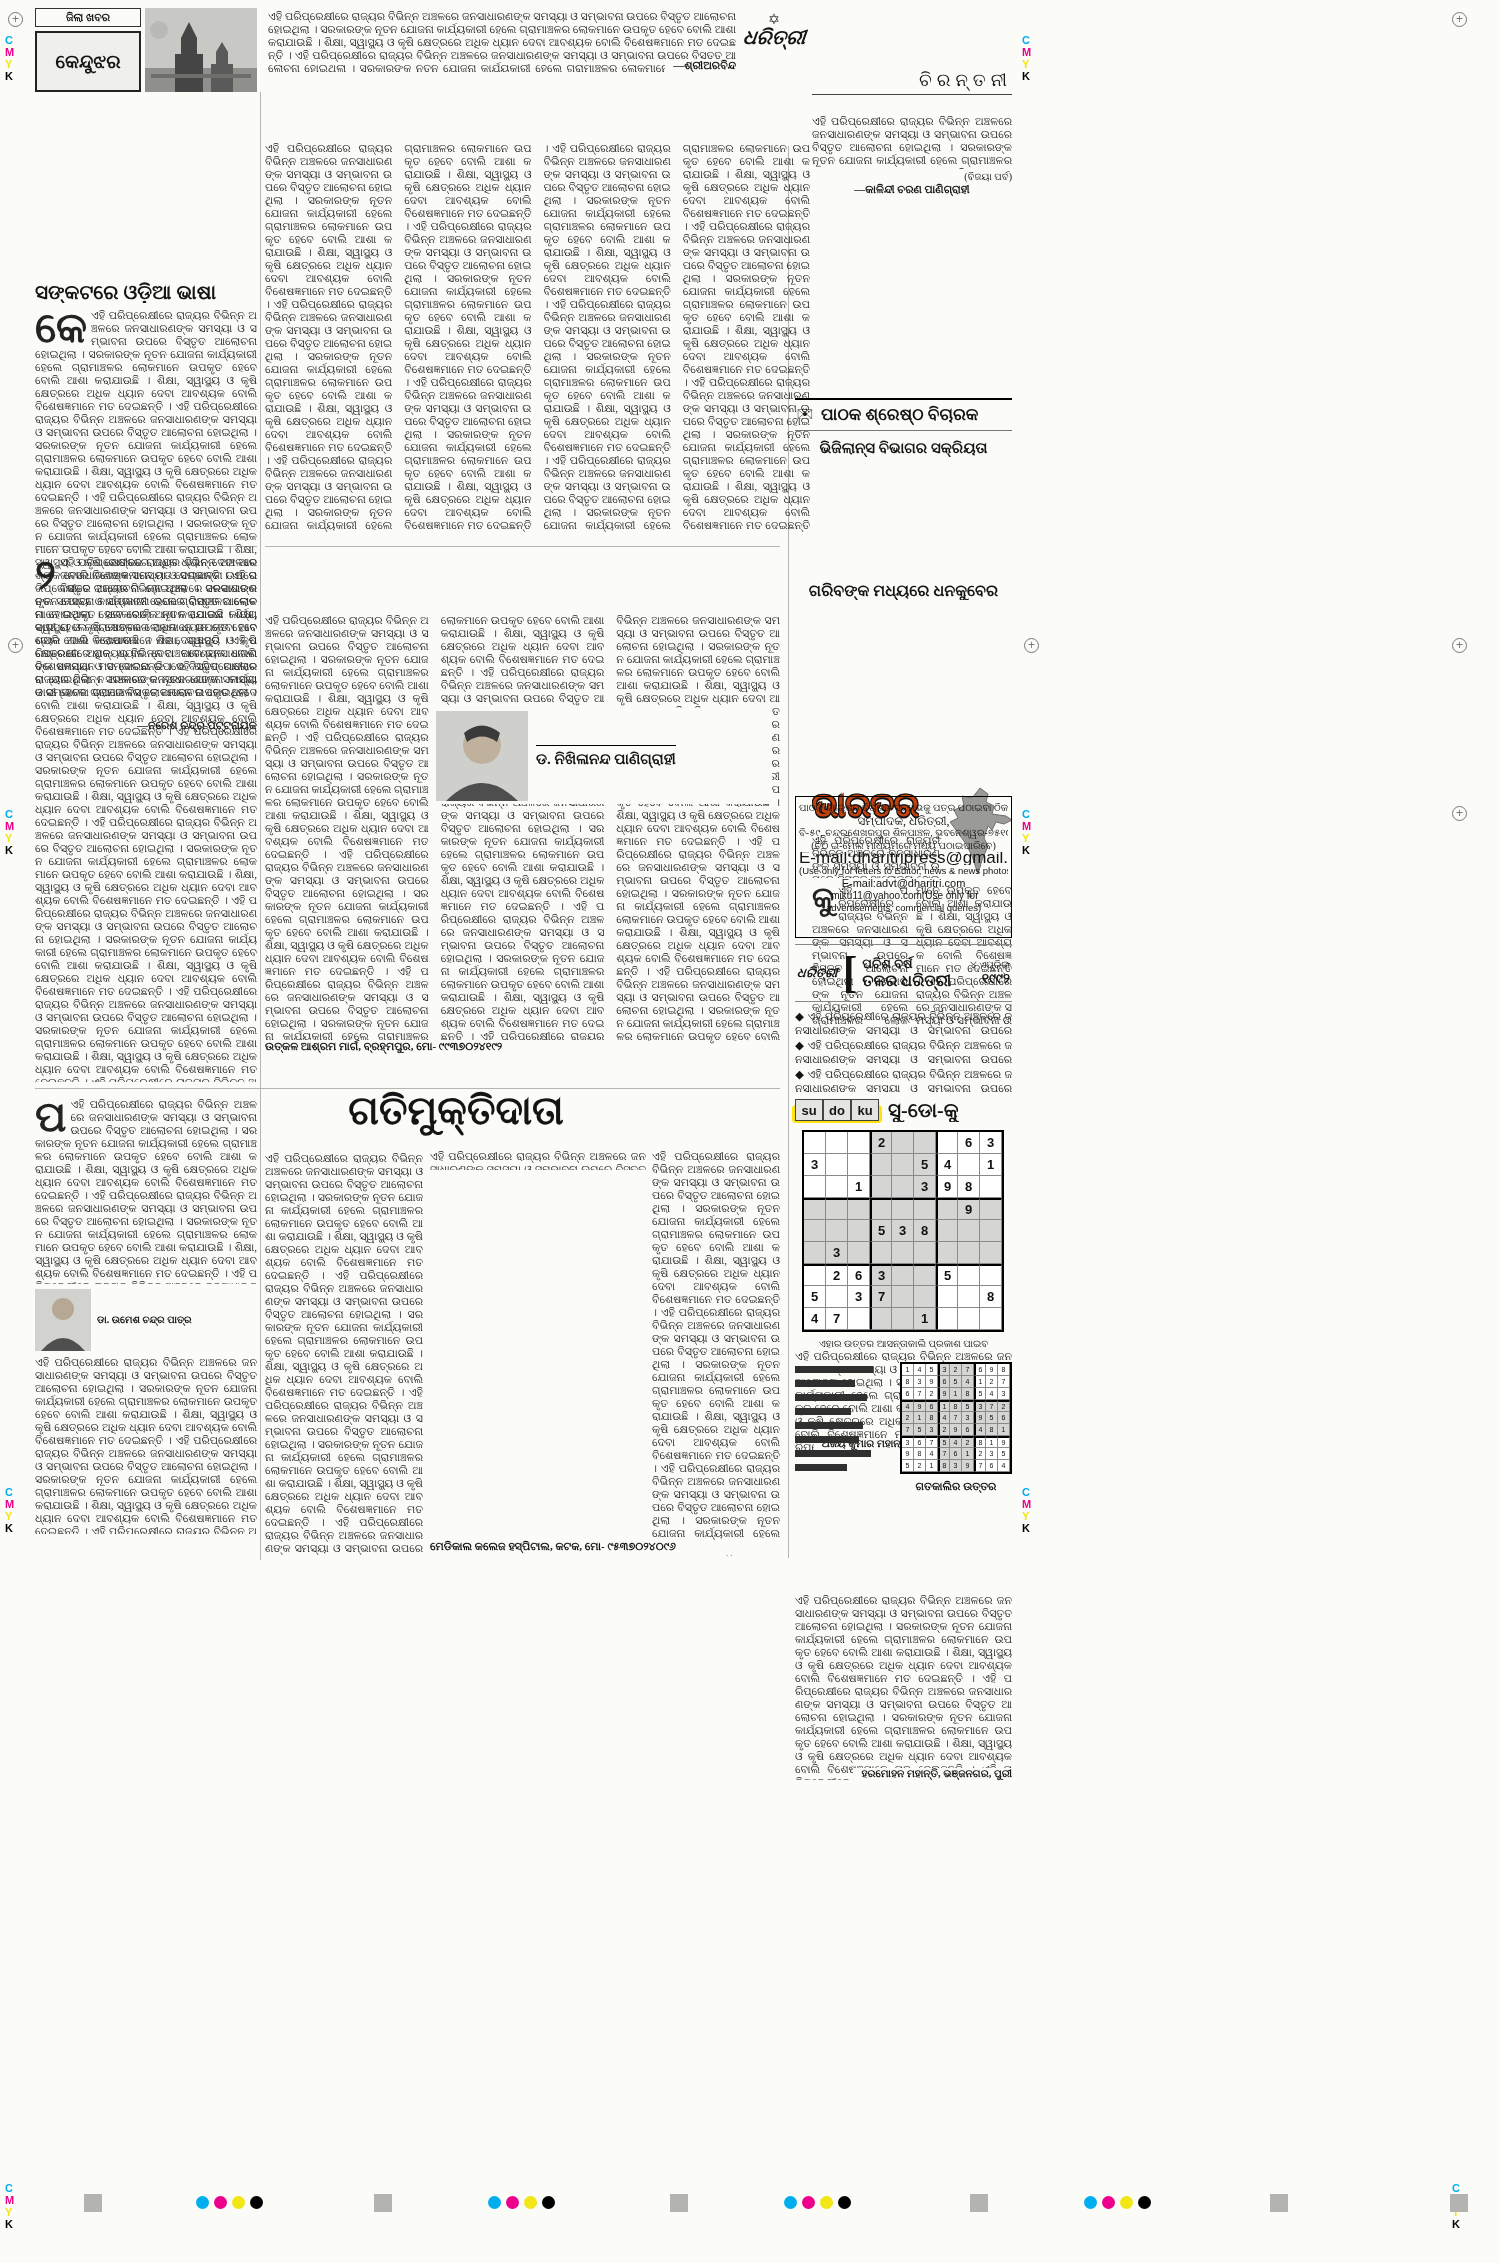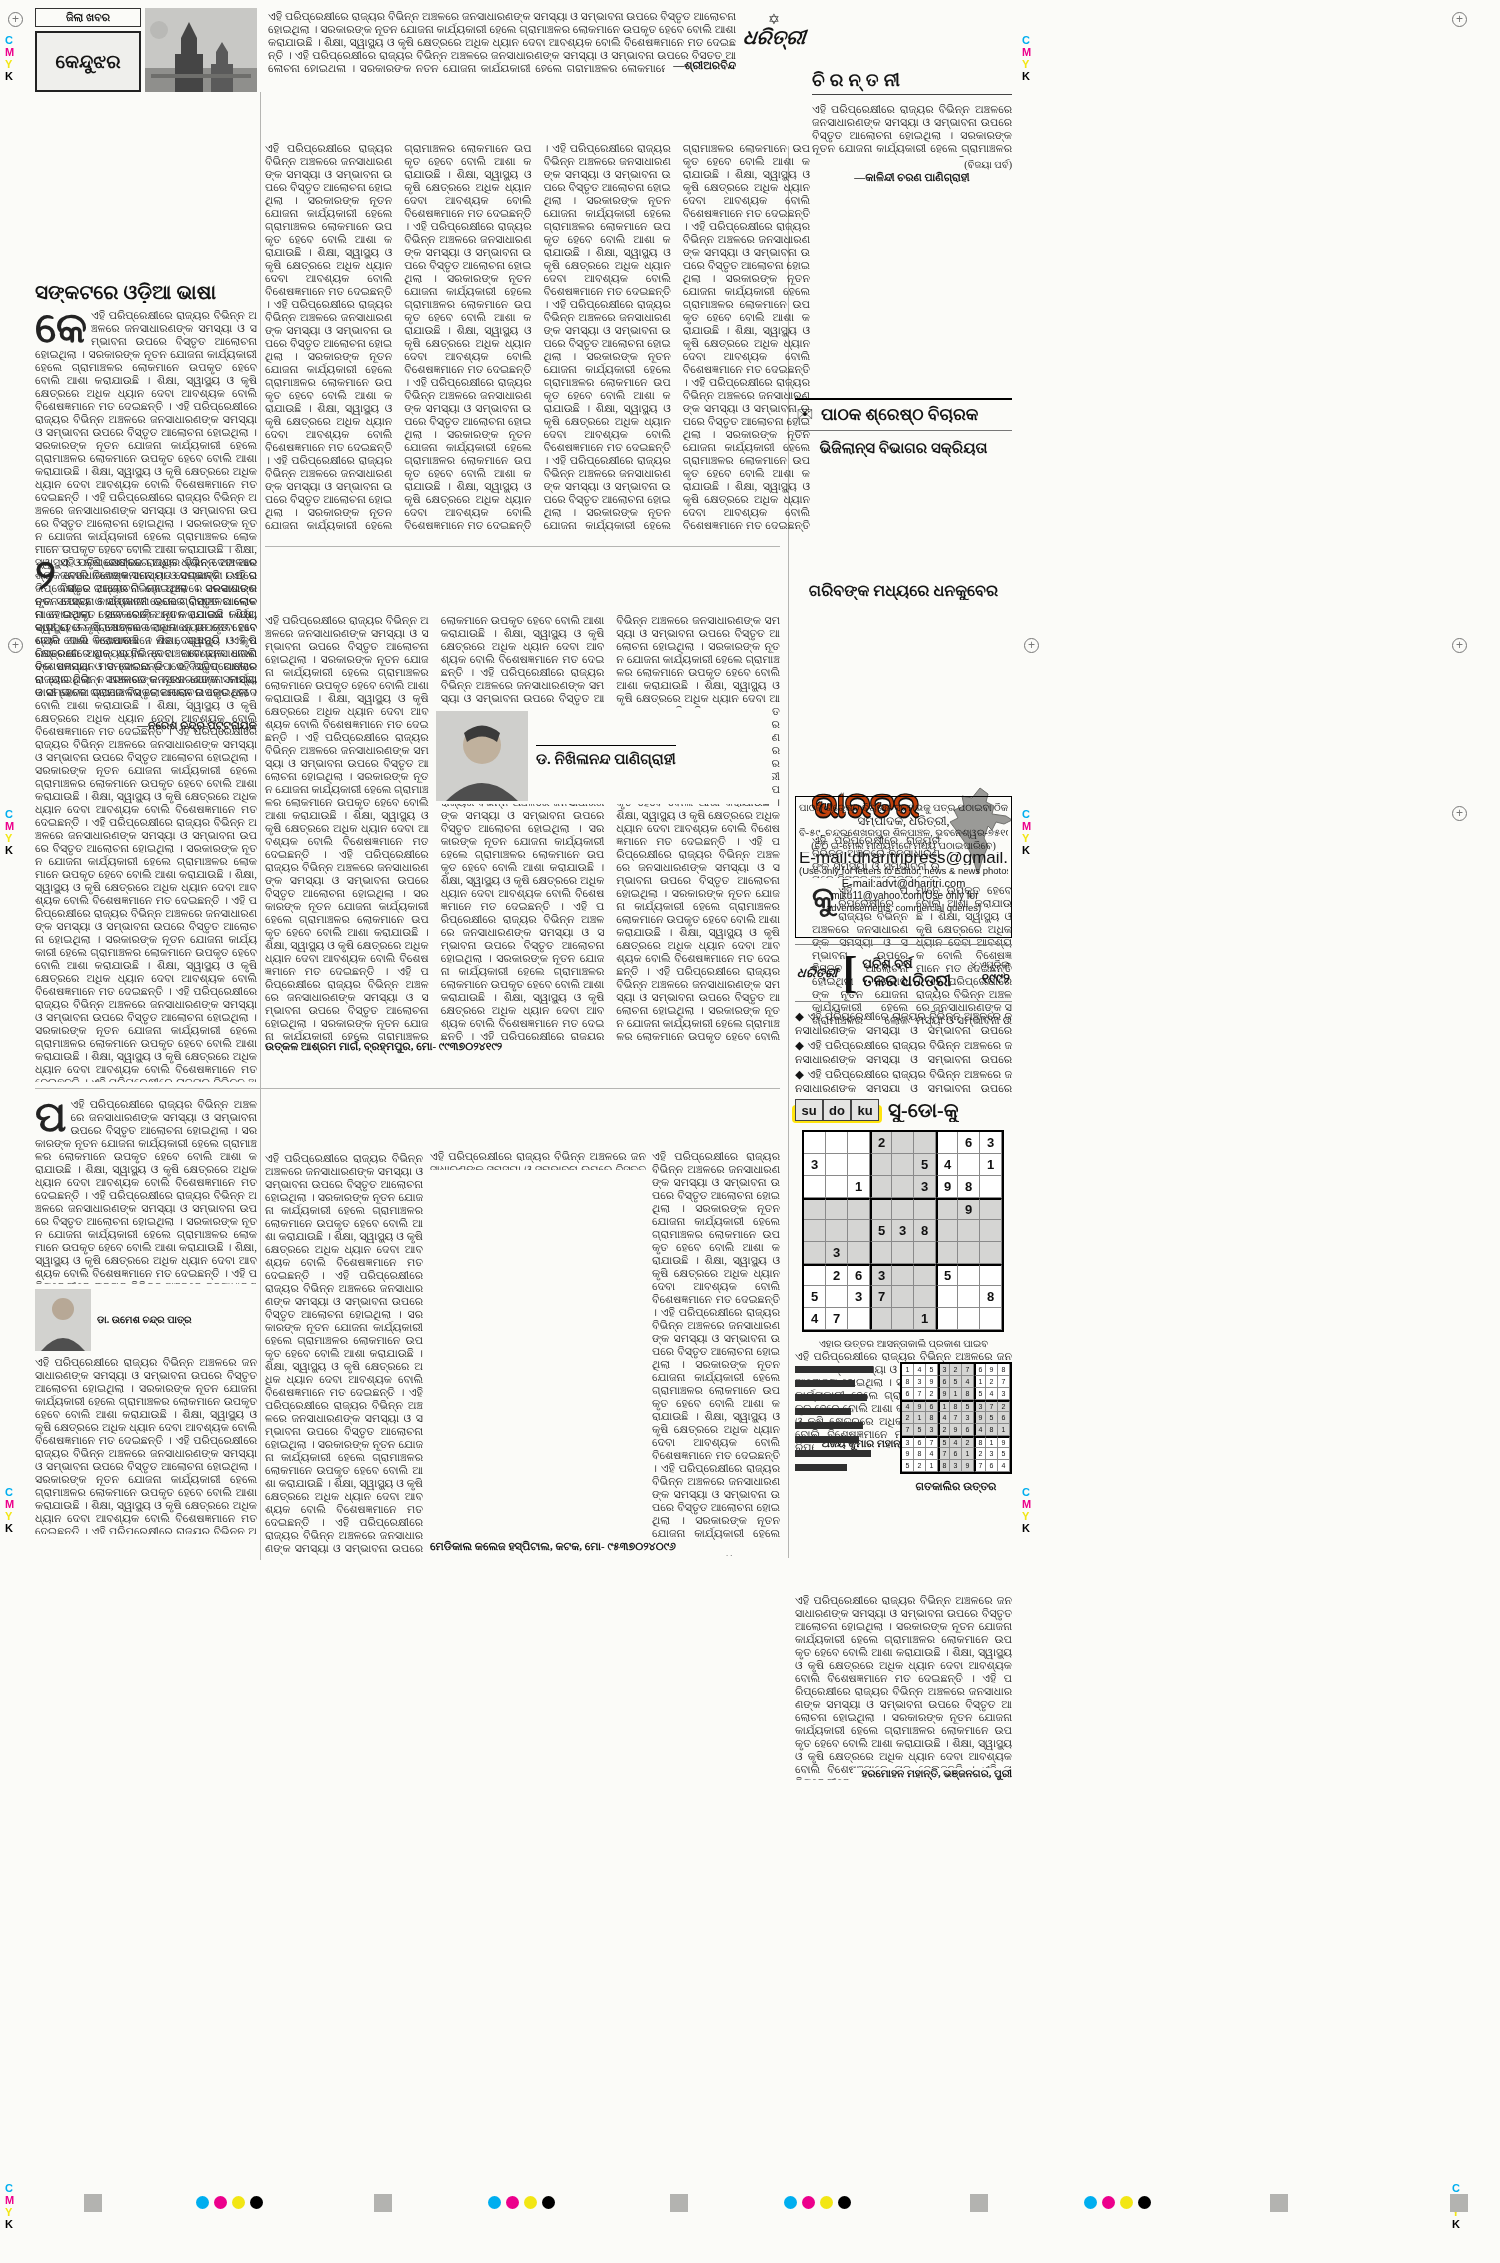--- a/index.html
+++ b/index.html
@@ -16,21 +16,21 @@
 .outline{color:#c2410c;text-shadow:-1px -1px 0 #111,1px -1px 0 #111,-1px 1px 0 #111,1px 1px 0 #111,0 2px 0 #111}
 
 .masthead{left:35px;top:8px;width:222px;height:84px;display:flex;gap:4px}
 .mast-left{width:106px;display:flex;flex-direction:column;gap:4px}
 .mast-tag{border:1px solid #333;font-weight:bold;font-size:11px;text-align:center;padding:2px 0}
 .mast-district{border:2px solid #222;flex:1;display:flex;align-items:center;justify-content:center;font-weight:bold;font-size:19px;background:#efefec;overflow:hidden}
 
 .logo{font-weight:bold;font-style:italic;font-size:20px;transform:skewX(-6deg);display:inline-block}
 .logo-star{font-size:15px;display:block;line-height:14px}
 
-.chir-title{font-weight:bold;font-size:18px;letter-spacing:5px;text-align:left;border-bottom:1px solid #444;padding-bottom:3px;margin-bottom:8px}
+.chir-title{font-weight:normal;font-size:18px;letter-spacing:5px;text-align:right;border-bottom:1px solid #444;padding-bottom:3px;margin-bottom:20px}
 
 .reader-head{border-top:2px solid #000;border-bottom:1px solid #777;display:flex;align-items:center;gap:8px;padding:3px 2px}
 .reader-head .ttl{font-weight:bold;font-size:17px;overflow:hidden;white-space:nowrap}
 .lt-title{font-weight:bold;font-size:15px;text-align:center;overflow:hidden;white-space:nowrap}
 
 .cbox{border:1px solid #000;padding:5px 3px;text-align:center}
 .cb{font-size:10px;line-height:12.5px;overflow:hidden;white-space:nowrap}
 .cb-b{font-weight:normal}
 .sans{font-family:"Liberation Sans",sans-serif}
 
@@ -459,20 +459,21 @@
             <div class="sd sm shade">9</div>
             <div class="sd sm bl">7</div>
             <div class="sd sm">6</div>
             <div class="sd sm">4</div>
           </div>
         <div class="center" style="font-weight:bold;font-size:11px;margin-top:6px;white-space:nowrap;overflow:hidden">ଗତକାଲିର ଉତ୍ତର</div>
       </div>
     </div>
   </div>
 
+  <div class="abs headline center" style="left:260px;top:1090px;width:392px;height:56px;font-size:40px">ଗତିମୁକ୍ତିଦାତା</div>
 
   <div class="abs" style="left:35px;top:1098px;width:222px;height:450px">
     <div class="body" style="height:186px">
       <span class="dropcap">ପ</span><span>ଏହି ପରିପ୍ରେକ୍ଷୀରେ ରାଜ୍ୟର ବିଭିନ୍ନ ଅଞ୍ଚଳରେ ଜନସାଧାରଣଙ୍କ ସମସ୍ୟା ଓ ସମ୍ଭାବନା ଉପରେ ବିସ୍ତୃତ ଆଲୋଚନା ହୋଇଥିଲା । ସରକାରଙ୍କ ନୂତନ ଯୋଜନା କାର୍ଯ୍ୟକାରୀ ହେଲେ ଗ୍ରାମାଞ୍ଚଳର ଲୋକମାନେ ଉପକୃତ ହେବେ ବୋଲି ଆଶା କରାଯାଉଛି । ଶିକ୍ଷା, ସ୍ୱାସ୍ଥ୍ୟ ଓ କୃଷି କ୍ଷେତ୍ରରେ ଅଧିକ ଧ୍ୟାନ ଦେବା ଆବଶ୍ୟକ ବୋଲି ବିଶେଷଜ୍ଞମାନେ ମତ ଦେଇଛନ୍ତି । ଏହି ପରିପ୍ରେକ୍ଷୀରେ ରାଜ୍ୟର ବିଭିନ୍ନ ଅଞ୍ଚଳରେ ଜନସାଧାରଣଙ୍କ ସମସ୍ୟା ଓ ସମ୍ଭାବନା ଉପରେ ବିସ୍ତୃତ ଆଲୋଚନା ହୋଇଥିଲା । ସରକାରଙ୍କ ନୂତନ ଯୋଜନା କାର୍ଯ୍ୟକାରୀ ହେଲେ ଗ୍ରାମାଞ୍ଚଳର ଲୋକମାନେ ଉପକୃତ ହେବେ ବୋଲି ଆଶା କରାଯାଉଛି । ଶିକ୍ଷା, ସ୍ୱାସ୍ଥ୍ୟ ଓ କୃଷି କ୍ଷେତ୍ରରେ ଅଧିକ ଧ୍ୟାନ ଦେବା ଆବଶ୍ୟକ ବୋଲି ବିଶେଷଜ୍ଞମାନେ ମତ ଦେଇଛନ୍ତି । ଏହି ପରିପ୍ରେକ୍ଷୀରେ ରାଜ୍ୟର ବିଭିନ୍ନ ଅଞ୍ଚଳରେ ଜନସାଧାରଣଙ୍କ ସମସ୍ୟା ଓ ସମ୍ଭାବନା ଉପରେ ବିସ୍ତୃତ ଆଲୋଚନା ହୋଇଥିଲା । ସରକାରଙ୍କ ନୂତନ ଯୋଜନା କାର୍ଯ୍ୟକାରୀ ହେଲେ ଗ୍ରାମାଞ୍ଚଳର ଲୋକମାନେ ଉପକୃତ ହେବେ ବୋଲି ଆଶା କରାଯାଉଛି । ଶିକ୍ଷା, ସ୍ୱାସ୍ଥ୍ୟ ଓ କୃଷି କ୍ଷେତ୍ରରେ ଅଧିକ ଧ୍ୟାନ ଦେବା ଆବଶ୍ୟକ ବୋଲି ବିଶେଷଜ୍ଞମାନେ ମତ ଦେଇଛନ୍ତି । ଏହି ପରିପ୍ରେକ୍ଷୀରେ ରାଜ୍ୟର ବିଭିନ୍ନ ଅଞ୍ଚଳରେ ଜନସାଧାରଣଙ୍କ ସମସ୍ୟା ଓ ସମ୍ଭାବନା ଉପରେ ବିସ୍ତୃତ ଆଲୋଚନା ହୋଇଥିଲା । ସରକାରଙ୍କ ନୂତନ ଯୋଜନା କାର୍ଯ୍ୟକାରୀ ହେଲେ ଗ୍ରାମାଞ୍ଚଳର ଲୋକମାନେ ଉପକୃତ ହେବେ ବୋଲି ଆଶା କରାଯାଉଛି । ଶିକ୍ଷା, ସ୍ୱାସ୍ଥ୍ୟ ଓ କୃଷି କ୍ଷେତ୍ରରେ ଅଧିକ ଧ୍ୟାନ ଦେବା ଆବଶ୍ୟକ ବୋଲି ବିଶେଷଜ୍ଞମାନେ ମତ ଦେଇଛନ୍ତି । ଏହି ପରିପ୍ରେକ୍ଷୀରେ ରାଜ୍ୟର ବିଭିନ୍ନ ଅଞ୍ଚଳରେ ଜନସାଧାରଣଙ୍କ ସମସ୍ୟା ଓ ସମ୍ଭାବନା ଉପରେ ବିସ୍ତୃତ ଆଲୋଚନା ହୋଇଥିଲା । ସରକାରଙ୍କ ନୂତନ ଯୋଜନା କାର୍ଯ୍ୟକାରୀ ହେଲେ ଗ୍ରାମାଞ୍ଚଳର ଲୋକମାନେ ଉପକୃତ ହେବେ ବୋଲି ଆଶା କରାଯାଉଛି । ଶିକ୍ଷା, ସ୍ୱାସ୍ଥ୍ୟ ଓ କୃଷି କ୍ଷେତ୍ରରେ ଅଧିକ ଧ୍ୟାନ ଦେବା ଆବଶ୍ୟକ ବୋଲି ବିଶେଷଜ୍ଞମାନେ ମତ ଦେଇଛନ୍ତି । ଏହି ପରିପ୍ରେକ୍ଷୀରେ ରାଜ୍ୟର ବିଭିନ୍ନ ଅଞ୍ଚଳରେ ଜନସାଧାରଣଙ୍କ ସମସ୍ୟା ଓ ସମ୍ଭାବନା ଉପରେ ବିସ୍ତୃତ ଆଲୋଚନା ହୋଇଥିଲା । ସରକାରଙ୍କ ନୂତନ ଯୋଜନା କାର୍ଯ୍ୟକାରୀ ହେଲେ ଗ୍ରାମାଞ୍ଚଳର ଲୋକମାନେ ଉପକୃତ ହେବେ ବୋଲି ଆଶା କରାଯାଉଛି । ଶିକ୍ଷା, ସ୍ୱାସ୍ଥ୍ୟ ଓ କୃଷି କ୍ଷେତ୍ରରେ ଅଧିକ ଧ୍ୟାନ ଦେବା ଆବଶ୍ୟକ ବୋଲି ବିଶେଷଜ୍ଞମାନେ ମତ ଦେଇଛନ୍ତି । ଏହି ପରିପ୍ରେକ୍ଷୀରେ ରାଜ୍ୟର ବିଭିନ୍ନ ଅଞ୍ଚଳରେ ଜନସାଧାରଣଙ୍କ ସମସ୍ୟା ଓ ସମ୍ଭାବନା ଉପରେ ବିସ୍ତୃତ ଆଲୋଚନା ହୋଇଥିଲା । ସରକାରଙ୍କ ନୂତନ ଯୋଜନା କାର୍ଯ୍ୟକାରୀ ହେଲେ ଗ୍ରାମାଞ୍ଚଳର ଲୋକମାନେ ଉପକୃତ ହେବେ ବୋଲି ଆଶା କରାଯାଉଛି । ଶିକ୍ଷା, ସ୍ୱାସ୍ଥ୍ୟ ଓ କୃଷି କ୍ଷେତ୍ରରେ ଅଧିକ ଧ୍ୟାନ ଦେବା ଆବଶ୍ୟକ ବୋଲି ବିଶେଷଜ୍ଞମାନେ ମତ ଦେଇଛନ୍ତି ।</span>
     </div>
     <div style="display:flex;gap:6px;align-items:center;margin:5px 0">
       <svg width="56" height="62" viewBox="0 0 56 62">
         <rect width="56" height="62" fill="#d2d2cf"></rect>
         <circle cx="28" cy="20" r="11" fill="#b7a896"></circle>
         <path d="M6 62 Q28 36 50 62 Z" fill="#4f4f4f"></path>

